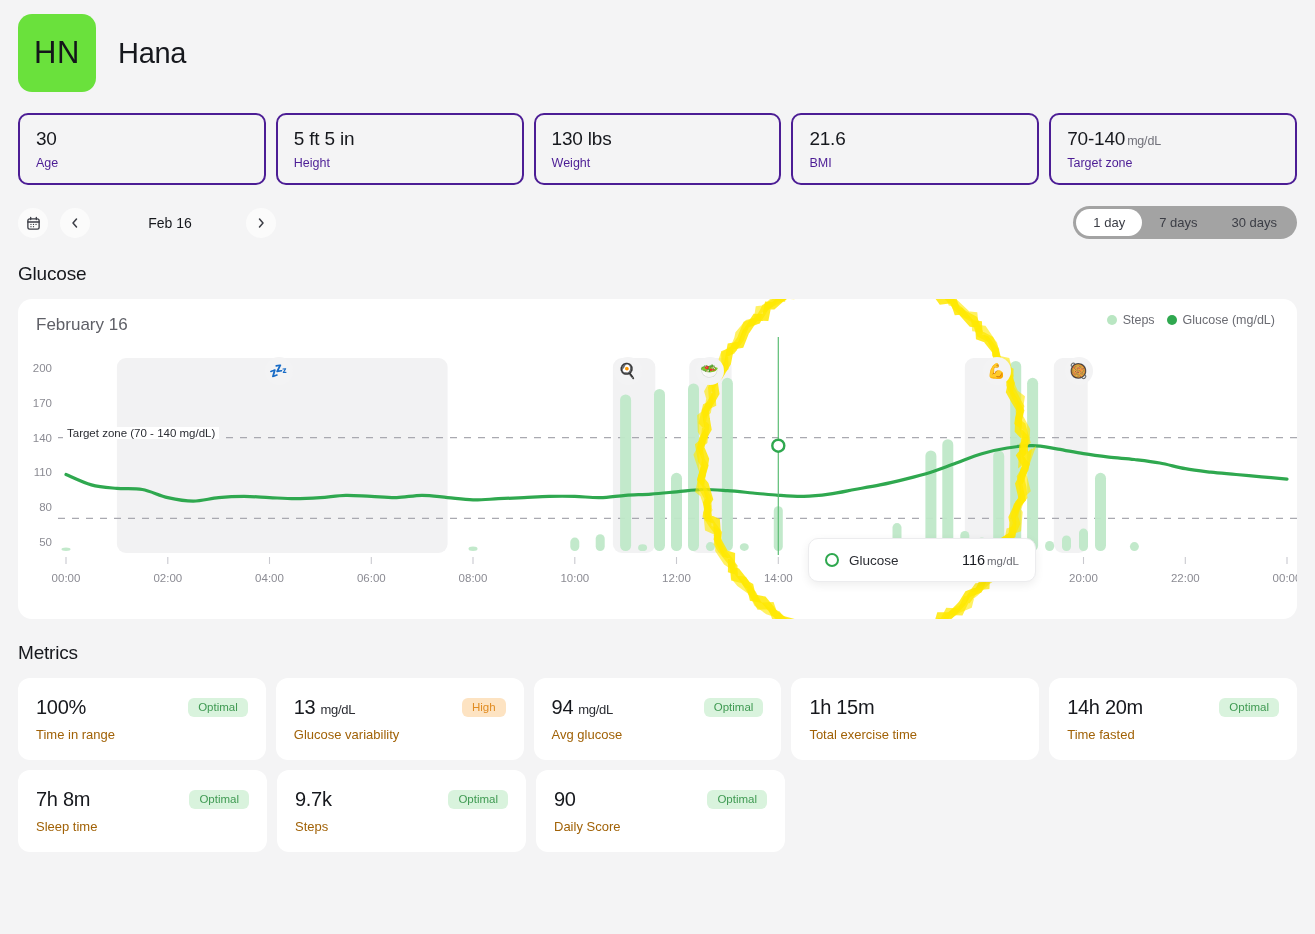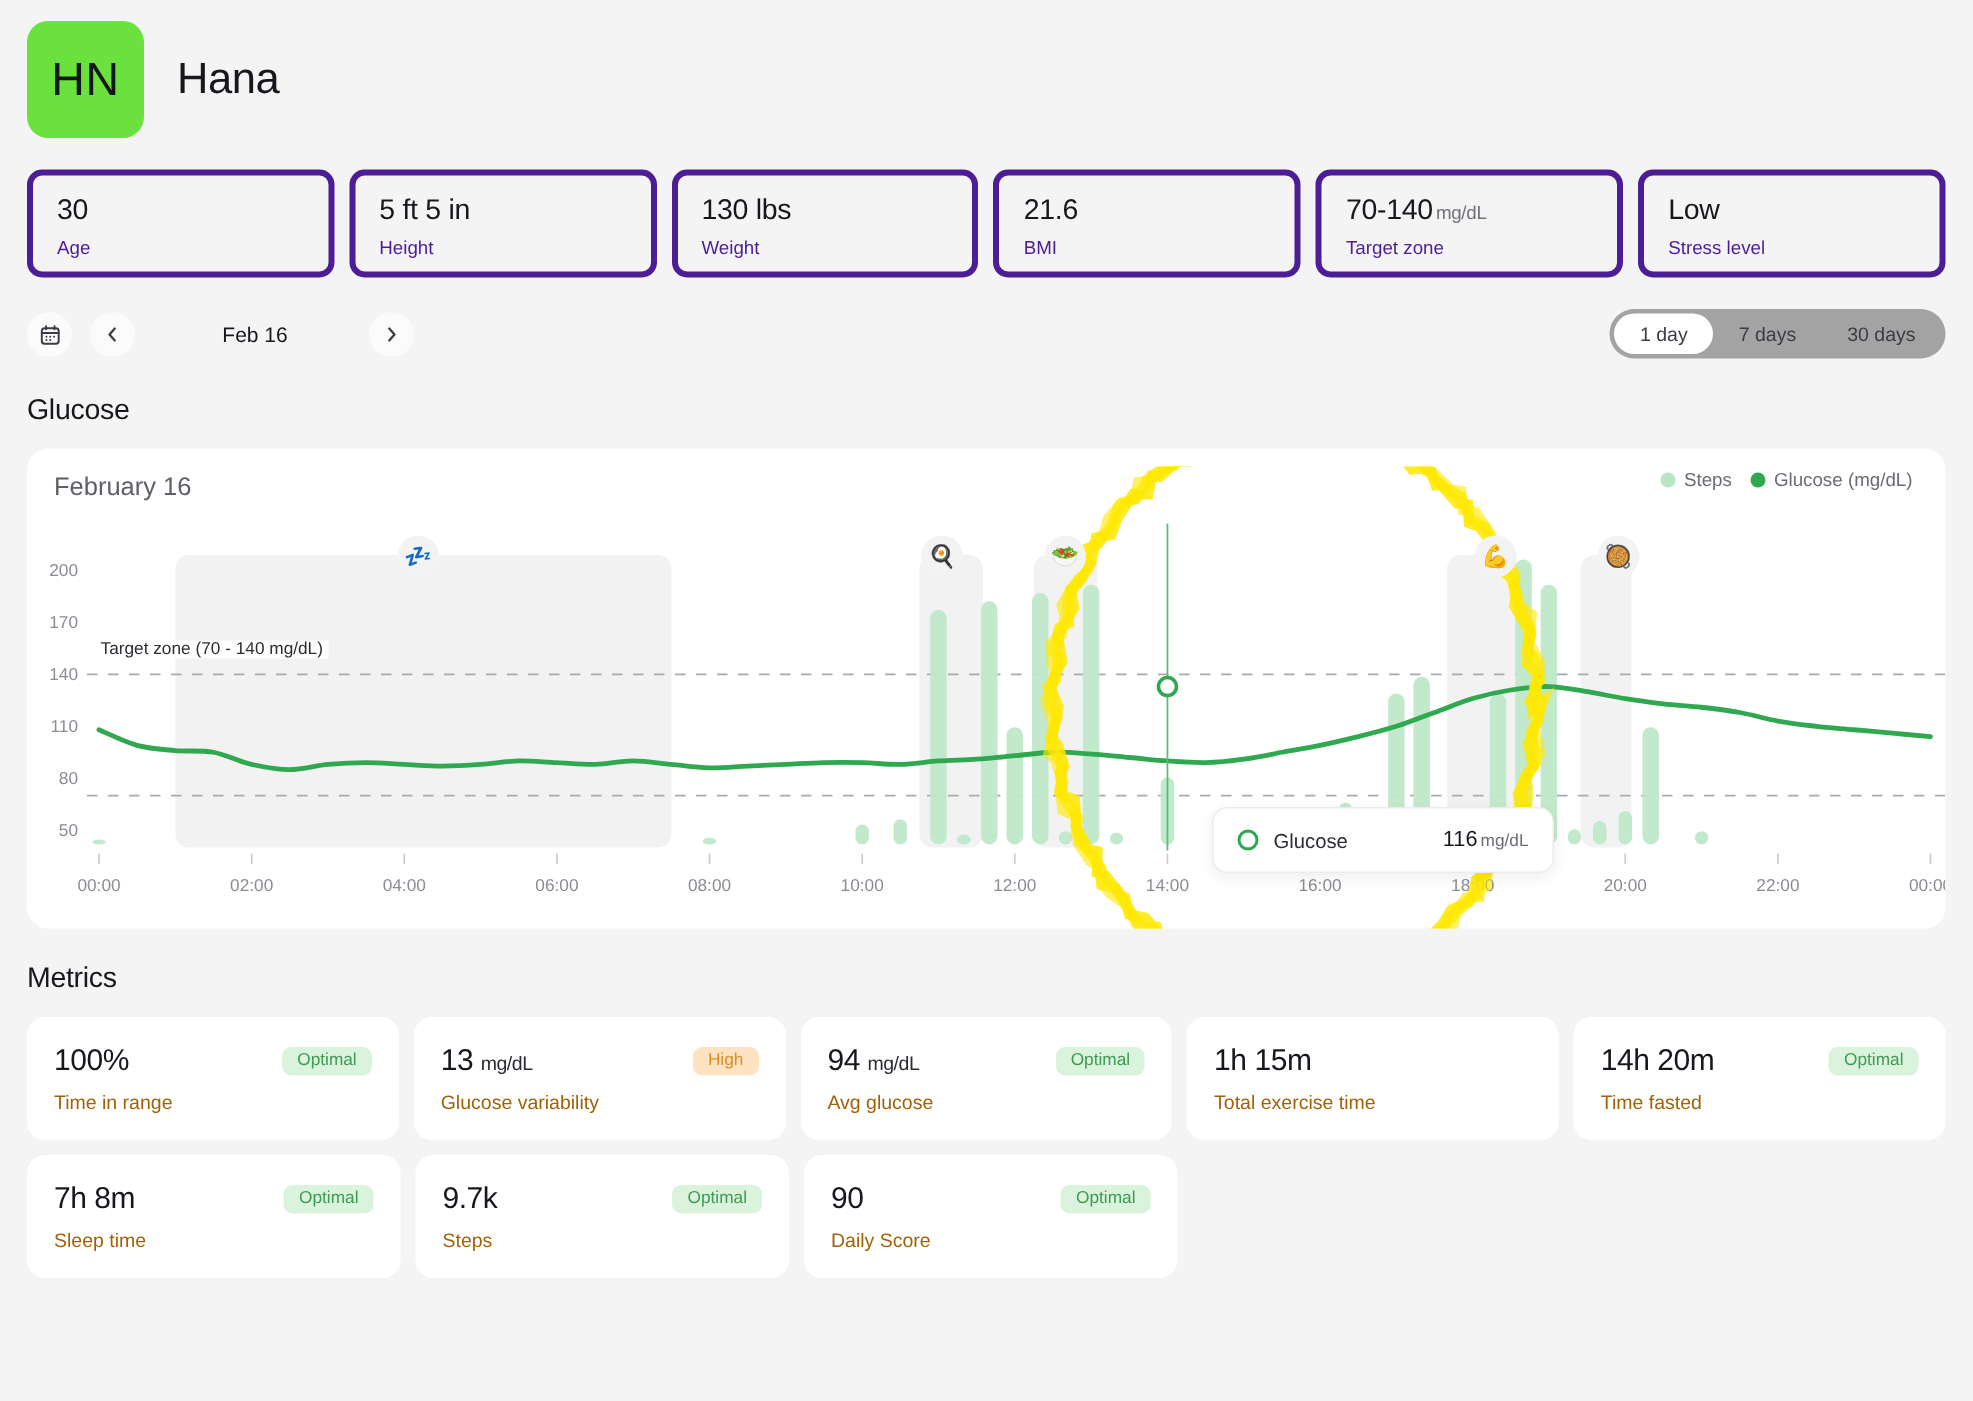--- a/index.html
+++ b/index.html
@@ -19,21 +19,21 @@
     background: #6ae13c;
     display: flex; align-items: center; justify-content: center;
     font-size: 31px; color: #14161a; letter-spacing: .5px;
   }
   .profile-name { font-size: 29px; font-weight: 500; letter-spacing: -.3px; }
 
   
   .stats { display: flex; gap: 10px; margin-top: 21px; }
   .stat {
     flex: 1 1 0; height: 72px;
-    border: 4px solid #4c1d95; border-radius: 10px;
+    border: 2px solid #4c1d95; border-radius: 10px;
     background: #f4f4f5;
     padding: 13px 16px 0 16px;
   }
   .stat-value { font-size: 19px; font-weight: 500; letter-spacing: -.2px; white-space: nowrap; }
   .stat-value .unit { font-size: 12.5px; color: #71717a; font-weight: 400; margin-left: 2px; }
   .stat-label { font-size: 12.5px; color: #4c1d95; margin-top: 6px; }
 
   
   .navrow { display: flex; align-items: center; margin-top: 21px; height: 34px; position: relative; }
   .circ-btn {
@@ -63,21 +63,21 @@
   
   .chart-card {
     margin-top: 14px; background: #ffffff; border-radius: 14px;
     height: 320px; position: relative; overflow: hidden;
   }
   .chart-date { position: absolute; left: 18px; top: 16px; font-size: 17px; color: #5f6067; }
   .legend { position: absolute; right: 22px; top: 14px; display: flex; gap: 12px; align-items: center; }
   .legend-item { display: flex; align-items: center; gap: 6px; font-size: 12.5px; color: #6b6c73; }
   .dot { width: 10px; height: 10px; border-radius: 50%; display: block; }
 
-  .plot { position: absolute; left: 0; top: 12px; width: 100%; height: 100%; }
+  .plot { position: absolute; left: 0; top: 0; width: 100%; height: 100%; }
 
   .tz-note { position: absolute; left: 45px; top: 128px; font-size: 11.5px; color: #2b2d33; background: #fff; padding: 0 4px; z-index: 6; text-align: right; }
 
   .marker {
     position: absolute; width: 28px; height: 28px; border-radius: 50%;
     background: #f3f3f4; display: flex; align-items: center; justify-content: center;
     font-size: 15px; transform: translateX(-50%); z-index: 7;
   }
 
   .tooltip {
@@ -132,24 +132,20 @@
     <div class="stat-value">130 lbs</div>
     <div class="stat-label">Weight</div>
   </div>
   <div class="stat">
     <div class="stat-value">21.6</div>
     <div class="stat-label">BMI</div>
   </div>
   <div class="stat">
     <div class="stat-value">70-140<span class="unit">mg/dL</span></div>
     <div class="stat-label">Target zone</div>
-  </div>
-  <div class="stat">
-    <div class="stat-value">Low</div>
-    <div class="stat-label">Stress level</div>
   </div>
     </div>
 
   <div class="navrow">
     <button class="circ-btn">
       <svg width="15" height="15" viewBox="0 0 16 16" fill="none" stroke="#3b3d45" stroke-width="1.4">
         <rect x="2" y="3" width="12" height="11" rx="2"></rect>
         <path d="M5 1.6v2.2M11 1.6v2.2M2 6.4h12" stroke-linecap="round"></path>
         <circle cx="5.3" cy="9" r=".7" fill="#3b3d45" stroke="none"></circle>
         <circle cx="8" cy="9" r=".7" fill="#3b3d45" stroke="none"></circle>

